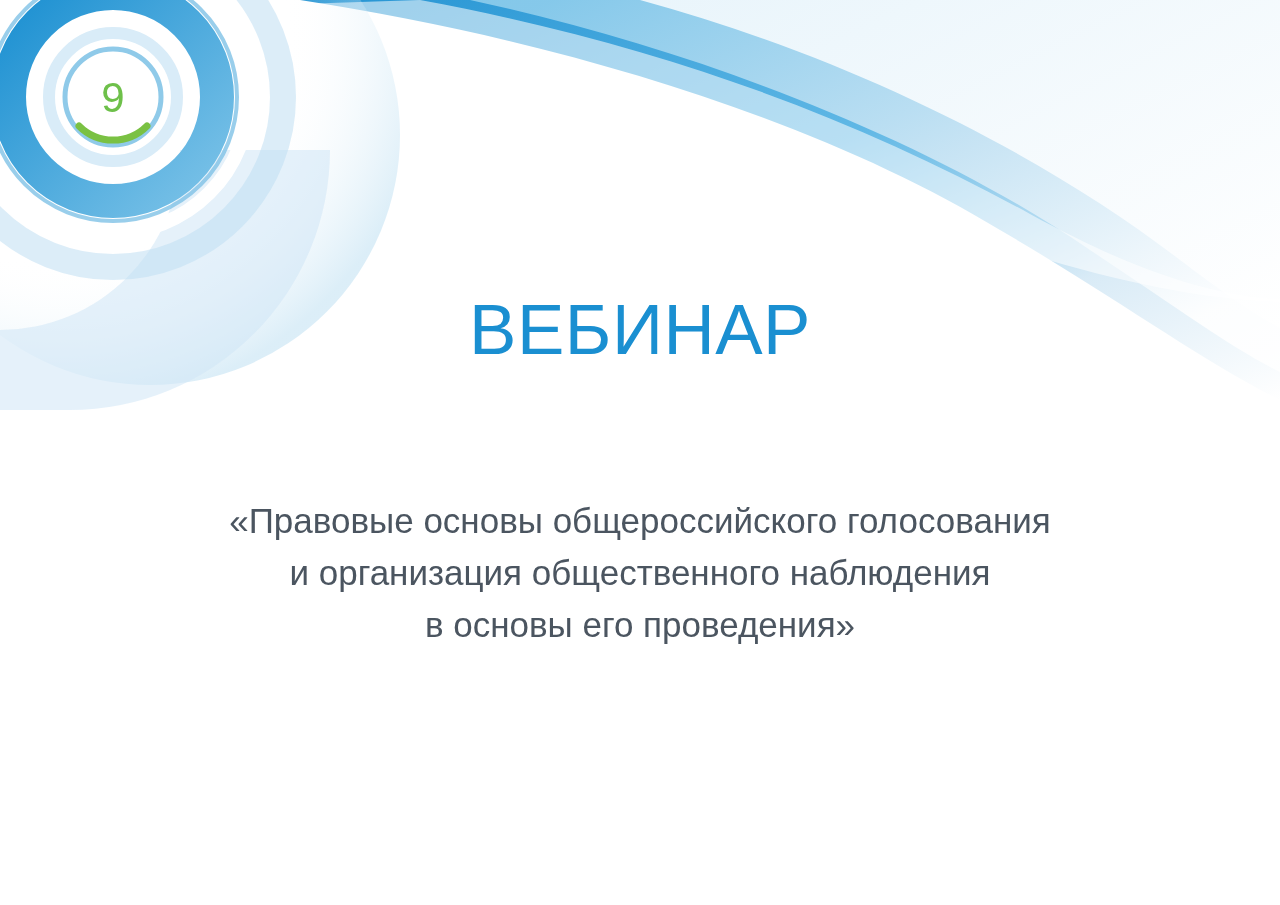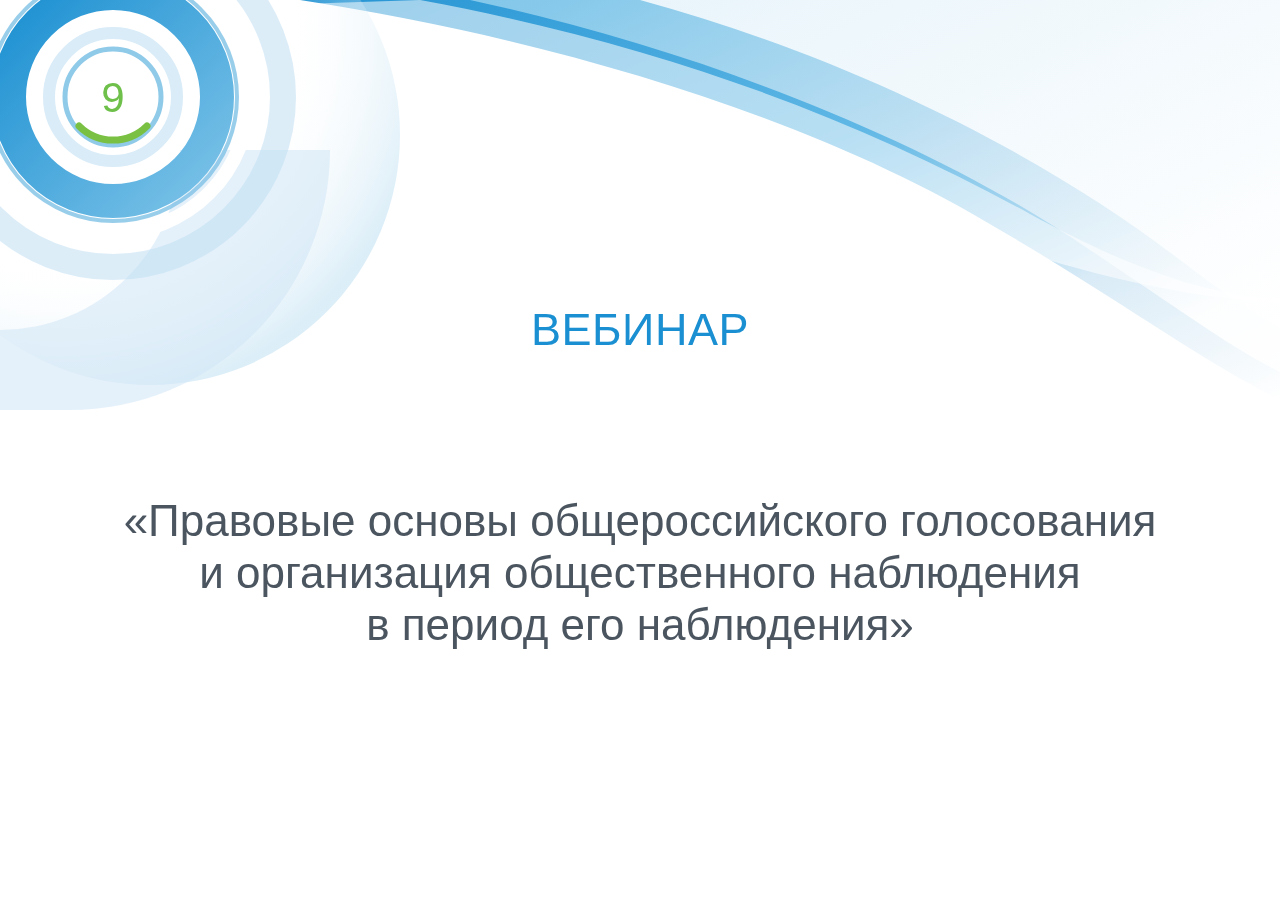--- a/index.html
+++ b/index.html
@@ -33,36 +33,36 @@
   }
   .title-block {
     position: absolute;
     top: 296px;
     left: 0;
     width: 1280px;
     text-align: center;
   }
   .title-line {
     color: #1a8fd1;
-    font-size: 45px;
+    font-size: 71px;
     line-height: 68px;
     font-weight: 400;
     letter-spacing: 0.5px;
     white-space: nowrap;
   }
   .subtitle-block {
     position: absolute;
     top: 495px;
     left: 0;
     width: 1280px;
     text-align: center;
   }
   .subtitle-line {
     color: #4b5560;
-    font-size: 44px;
+    font-size: 35px;
     line-height: 52px;
     font-weight: 400;
     white-space: nowrap;
   }
 </style>
 </head>
 <body>
 
 <div class="slide">
 
@@ -118,17 +118,17 @@
 
   <div class="content">
 
     <div class="title-block">
       <div class="title-line">ВЕБИНАР</div>
     </div>
 
     <div class="subtitle-block">
       <div class="subtitle-line">«Правовые основы общероссийского голосования</div>
       <div class="subtitle-line">и организация общественного наблюдения</div>
-      <div class="subtitle-line">в период его наблюдения»</div>
+      <div class="subtitle-line">в основы его проведения»</div>
     </div>
 
   </div>
 </div>
 
 </body></html>

